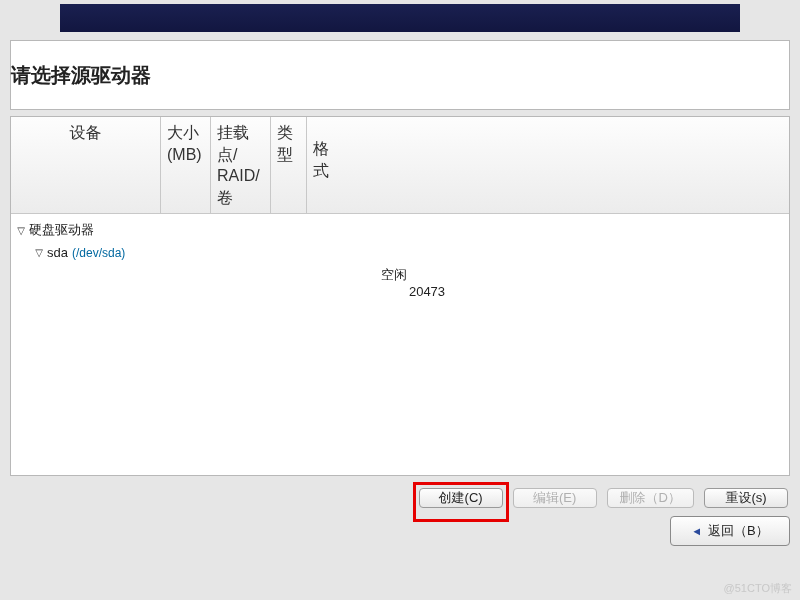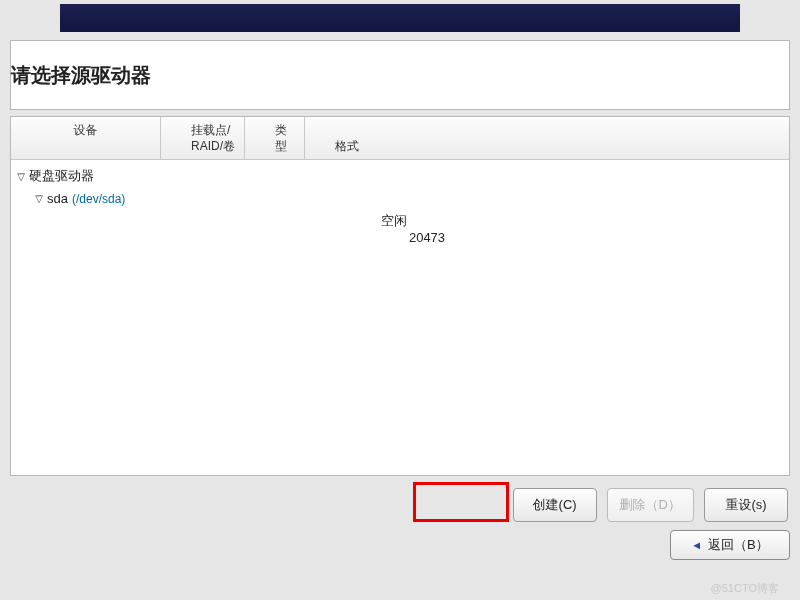--- a/index.html
+++ b/index.html
@@ -36,23 +36,22 @@
   .table-panel {
     height: 360px;
     padding: 0;
     display: flex;
     flex-direction: column;
   }
   .table-header {
     display: flex;
     background: linear-gradient(to bottom, #fdfdfd 0%, #ececec 100%);
     border-bottom: 1px solid #c8c8c8;
-    font-size: 12px;
+    font-size: 16px;
     color: #333;
-    gap: 24px;
   }
   .th {
     padding: 5px 6px;
     border-right: 1px solid #c8c8c8;
     line-height: 1.35;
     text-align: left;
     white-space: pre-line;
   }
   .col-device { width: 150px; text-align: center;}
   .col-size { width: 50px; }
@@ -87,21 +86,21 @@
   .free-row .free-size { }
   .action-bar {
     margin: 0 10px 4px 10px;
     display: flex;
     justify-content: flex-end;
     gap: 10px;
     padding: 6px 2px 2px 2px;
   }
   .btn {
     min-width: 84px;
-    height: 34px;
+    height: 20px;
     background: linear-gradient(to bottom, #fefefe 0%, #e8e8e8 100%);
     border: 1px solid #9a9a9a;
     border-radius: 4px;
     font-size: 13px;
     color: #222;
     padding: 0 12px;
     cursor: pointer;
     display: inline-flex;
     align-items: center;
     justify-content: center;
@@ -150,39 +149,41 @@
   }
   .arrow-right::before {
     content: "►";
     font-size: 11px;
     color: #2a4a9c;
     position: relative;
     top: -1px;
   }
   .watermark {
     position: absolute;
-    right: 21px;
+    right: 8px;
     bottom: 4px;
     font-size: 11px;
     color: #c8c8c8;
     margin-top: 25px;
   }
 </style>
 </head>
 <body>
 
 <div class="top-banner"></div>
 
 <div class="panel title-panel">
   <div class="page-title">请选择源驱动器</div>
 </div>
 
 <div class="panel table-panel">
   <div class="table-header">
     <div class="th col-device">设备</div>
+    <div class="th col-size">大小
+(MB)</div>
     <div class="th col-mount">挂载点/
 RAID/卷</div>
     <div class="th col-type">类型</div>
     <div class="th col-format">格式</div>
   </div>
   <div class="table-body">
     <div class="tree-row">
       <span class="tree-toggle">▽</span>
       <span class="dev-label">硬盘驱动器</span>
     </div>
@@ -193,20 +194,21 @@
     </div>
     <div class="tree-row indent-2 free-row">
       <span class="free-label">空闲</span>
       <span class="free-size">20473</span>
     </div>
   </div>
 </div>
 
 <div class="action-bar">
   <button class="btn" id="create-btn">创建(C)</button>
+  <button class="btn disabled">编辑(E)</button>
   <button class="btn disabled">删除（D）</button>
   <button class="btn">重设(s)</button>
 </div>
 
 <div class="nav-bar">
   <button class="nav-btn">
     <span class="arrow-left"></span>
     <span>返回（B）</span>
   </button>
 </div>

